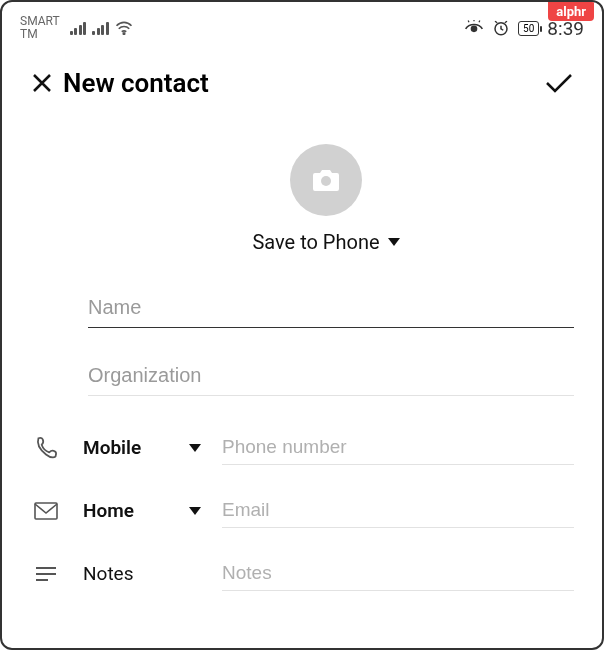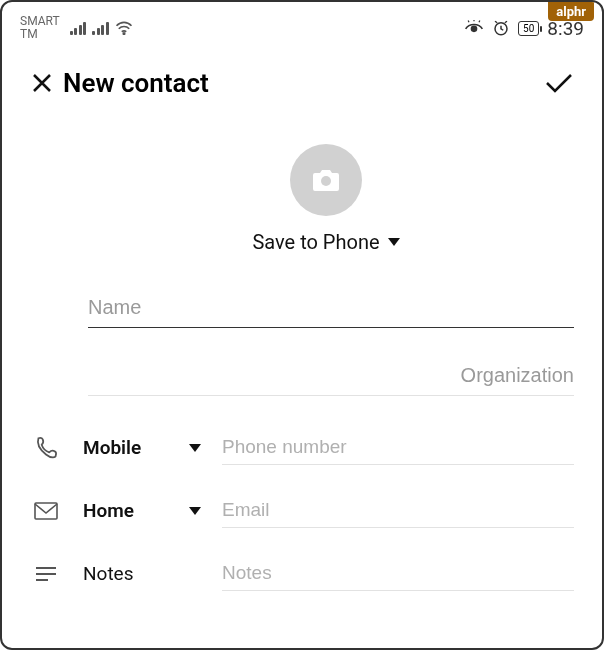--- a/index.html
+++ b/index.html
@@ -10,21 +10,21 @@
       height: 650px;
       position: relative;
       border: 2px solid #333;
       border-radius: 12px;
       overflow: hidden;
     }
     .watermark {
       position: absolute;
       top: 0;
       right: 8px;
-      background: #a16207;
+      background: #ef4444;
       color: #fff;
       font-size: 13px;
       font-weight: bold;
       padding: 2px 8px;
       border-radius: 0 0 4px 4px;
       z-index: 10;
     }
     .status-bar {
       display: flex;
       justify-content: space-between;
@@ -113,21 +113,20 @@
       padding: 8px 0;
       margin-left: 58px;
       width: calc(100% - 58px);
       margin-bottom: 28px;
       outline: none;
       color: #000000;
     }
     .field-org {
       border-bottom: 1px solid #e2e2e2;
       margin-bottom: 20px;
-      text-align: right;
     }
     .field-name::placeholder, .field-org::placeholder { color: #9a9a9a; }
     .row {
       display: flex;
       align-items: center;
       padding: 14px 0;
       gap: 21px;
     }
     .row-icon {
       width: 32px;

